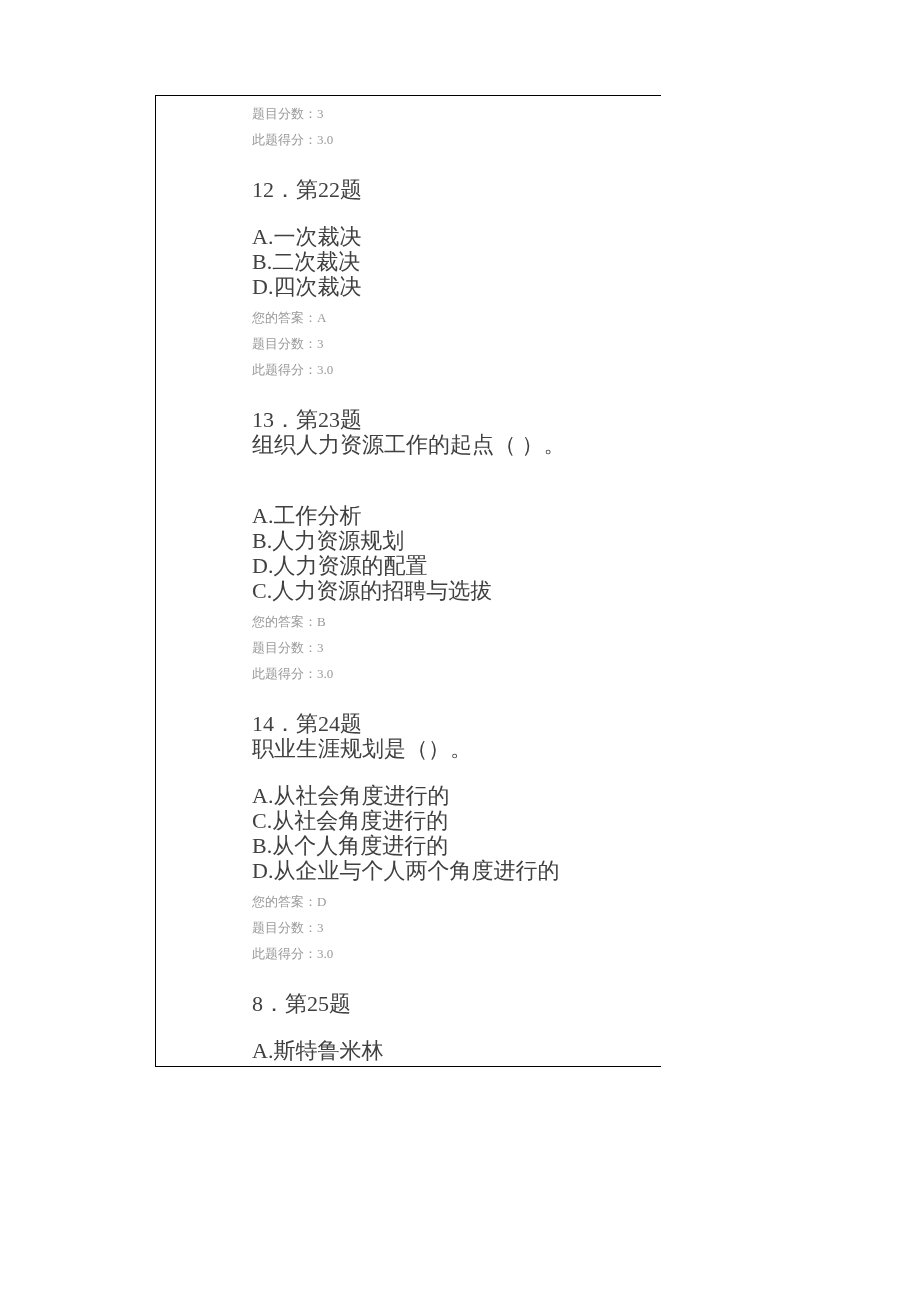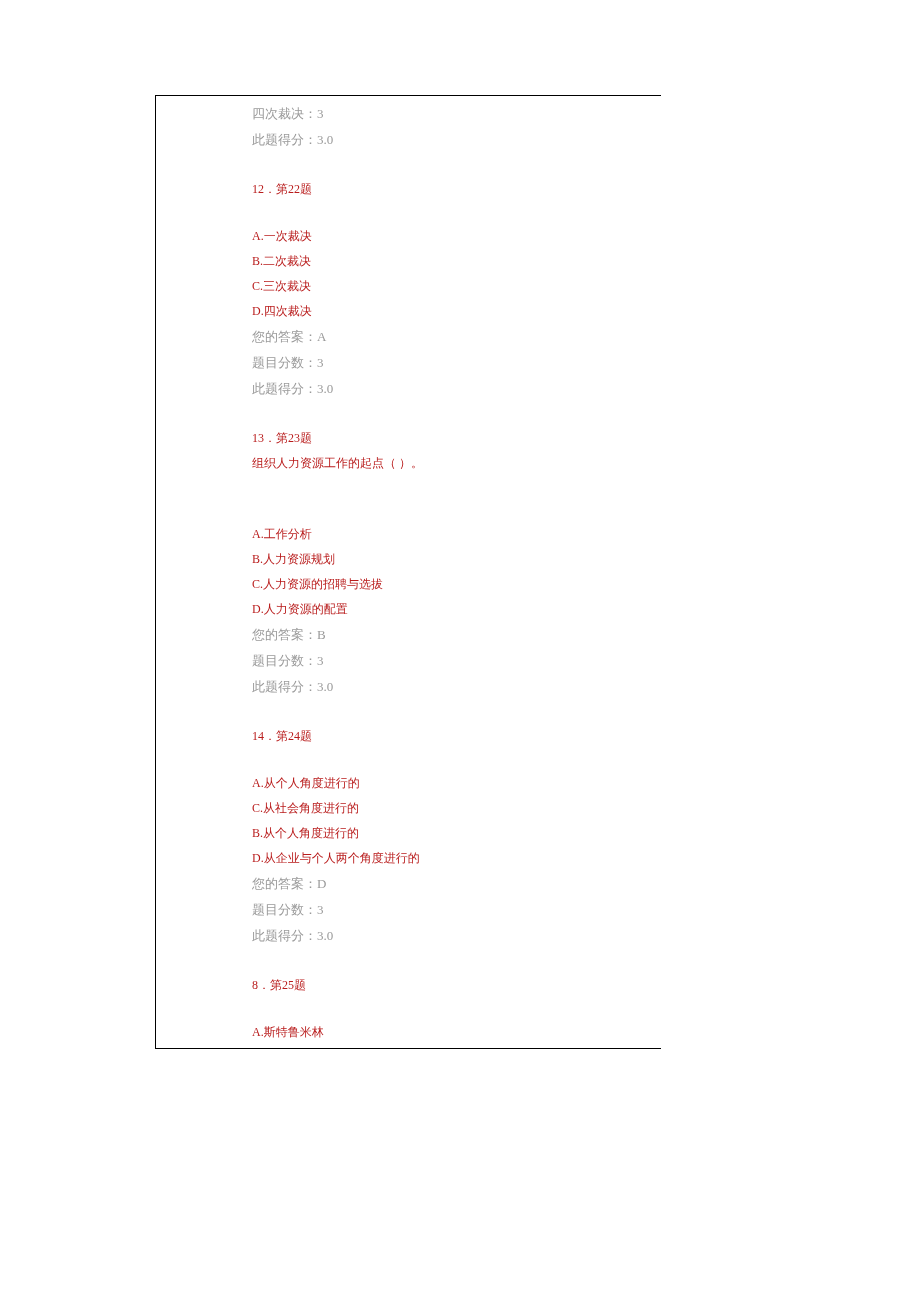--- a/index.html
+++ b/index.html
@@ -30,79 +30,80 @@
     padding-left: 96px;
     padding-right: 10px;
   }
   .meta {
     font-size: 13px;
     color: #9a9a9a;
     line-height: 26px;
     font-family: "SimSun", "宋体", serif;
   }
   .qtext {
-    font-size: 12px;
-    color: #b91c1c;
+    font-size: 22px;
+    color: #404040;
     line-height: 25px;
     font-family: "SimSun", "宋体", serif;
   }
   .qspace-above {
     margin-top: 24px;
   }
   .small-gap {
     height: 22px;
   }
   .big-gap {
     height: 46px;
   }
   .meta-block-top {
+    margin-top: 6px;
   }
 </style>
 </head>
 <body>
 
 <div class="page">
   <div class="content-border">
     <div class="inner">
 
       <div class="meta">
-        <span>四次裁决：</span><span>3</span>
+        <span>题目分数：</span><span>3</span>
       </div>
       <div class="meta">
         <span>此题得分：</span><span>3.0</span>
       </div>
 
       <div id="questions-container">
           <div>
             <div class="qtext qspace-above">12．第22题</div>
             <div class="small-gap"></div>
             <div class="qtext">A.一次裁决</div>
             <div class="qtext">B.二次裁决</div>
-            <div class="qtext">C.三次裁决</div>
             <div class="qtext">D.四次裁决</div>
             <div class="meta meta-block-top">您的答案：A</div>
             <div class="meta">题目分数：3</div>
             <div class="meta">此题得分：3.0</div>
           </div>
           <div>
             <div class="qtext qspace-above">13．第23题</div>
             <div class="qtext">组织人力资源工作的起点（  ）。</div>
             <div class="big-gap"></div>
             <div class="qtext">A.工作分析</div>
             <div class="qtext">B.人力资源规划</div>
+            <div class="qtext">D.人力资源的配置</div>
             <div class="qtext">C.人力资源的招聘与选拔</div>
-            <div class="qtext">D.人力资源的配置</div>
             <div class="meta meta-block-top">您的答案：B</div>
             <div class="meta">题目分数：3</div>
             <div class="meta">此题得分：3.0</div>
           </div>
           <div>
             <div class="qtext qspace-above">14．第24题</div>
+            <div class="qtext">职业生涯规划是（）。</div>
             <div class="small-gap"></div>
-            <div class="qtext">A.从个人角度进行的</div>
+            <div class="qtext">A.从社会角度进行的</div>
             <div class="qtext">C.从社会角度进行的</div>
             <div class="qtext">B.从个人角度进行的</div>
             <div class="qtext">D.从企业与个人两个角度进行的</div>
             <div class="meta meta-block-top">您的答案：D</div>
             <div class="meta">题目分数：3</div>
             <div class="meta">此题得分：3.0</div>
           </div>
           <div>
             <div class="qtext qspace-above">8．第25题</div>
             <div class="small-gap"></div>

